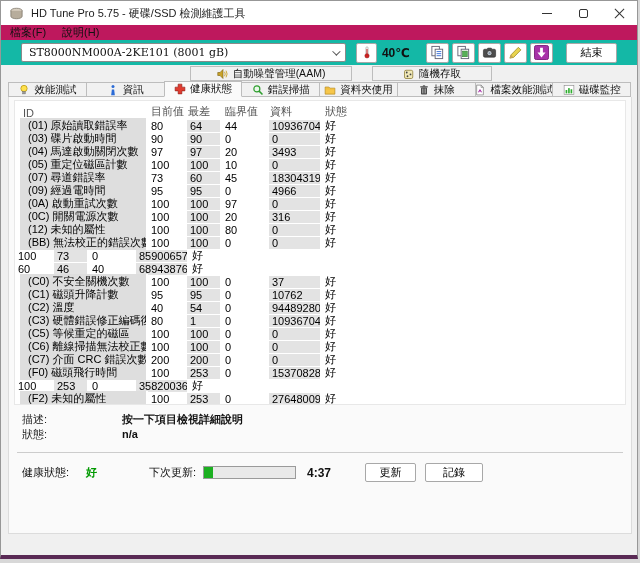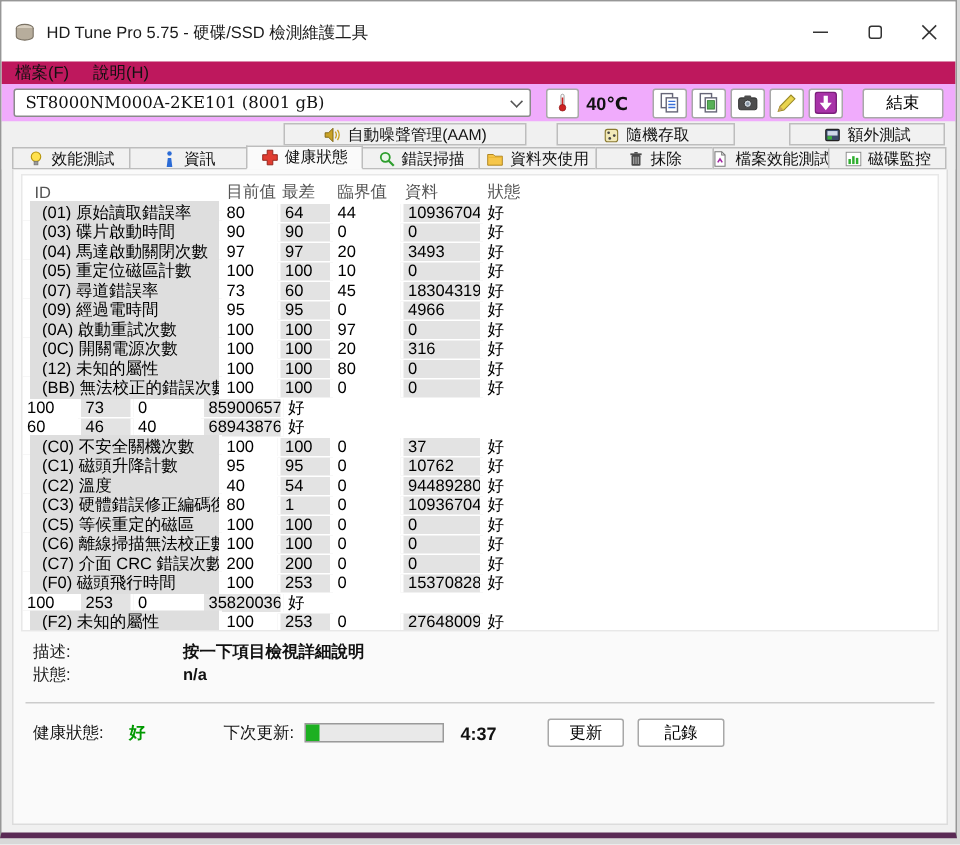--- a/index.html
+++ b/index.html
@@ -4,37 +4,37 @@
 <style>
   html,body{margin:0;padding:0;background:#d8d8d8;}
   *{box-sizing:border-box;}
   .window{
     width:638px;height:559px;margin:0;position:relative;
     background:#f0f0f0;border:1px solid #979797;border-bottom:4px solid #5a2a55;
     font-family:"Liberation Sans","DejaVu Sans",sans-serif;color:#111;
     overflow:hidden;
   }
   
-  .titlebar{height:40px;background:#ffffff;display:flex;align-items:center;padding:0 0 0 8px;justify-content:center;}
+  .titlebar{height:24px;background:#ffffff;display:flex;align-items:center;padding:0 0 0 8px;justify-content:center;}
   .titlebar .app-ic{width:15px;height:15px;margin-right:7px;}
   .titlebar .app-ic svg{width:15px;height:15px;display:block;}
   .title-text{font-size:11px;color:#1c1c1c;white-space:nowrap;}
   .win-controls{margin-left:auto;display:flex;height:100%;}
   .win-btn{width:36px;height:100%;display:flex;align-items:center;justify-content:center;background:transparent;border:0;padding:0;cursor:default;}
   .glyph-min{width:10px;height:1px;background:#333;}
   .glyph-max{width:9px;height:9px;border:1px solid #333;border-radius:2px;}
   .glyph-close{position:relative;width:10px;height:10px;}
   .glyph-close:before,.glyph-close:after{content:"";position:absolute;left:4.5px;top:-1px;width:1px;height:13px;background:#333;}
   .glyph-close:before{transform:rotate(45deg);}
   .glyph-close:after{transform:rotate(-45deg);}
   
   .menubar{height:15px;display:flex;align-items:center;gap:16px;padding:0 9px;font-size:11px;background:#be185d;}
   .menu-item{white-space:nowrap;}
   
-  .toolbar{height:25px;display:flex;align-items:center;padding:0 8px;background:#f0abfc;}
+  .toolbar{height:25px;display:flex;align-items:center;padding:0 20px;background:#14b8a6;}
   .dropdown{width:349px;height:19px;background:#fff;border:1px solid #8a8a8a;border-radius:2px;
     display:flex;align-items:center;padding:0 7px;font-family:"DejaVu Serif","Liberation Serif",serif;font-size:11px;}
   .dd-chevron{margin-left:auto;width:6px;height:6px;border-right:1.4px solid #555;border-bottom:1.4px solid #555;transform:rotate(45deg) translateY(-2px);}
   .temp-box{width:22px;height:20px;background:#fff;border:1px solid #a8a8a8;border-radius:2px;margin-left:10px;display:flex;align-items:center;justify-content:center;padding:0;}
   .temp-box svg{width:14px;height:15px;display:block;}
   .temp-text{font-size:12px;font-weight:bold;margin-left:5px;white-space:nowrap;}
   .tool-icons{display:flex;gap:3px;margin-left:16px;}
   .iconbtn{width:23px;height:20px;background:#fff;border:1px solid #a8a8a8;border-radius:2px;display:flex;align-items:center;justify-content:center;padding:0;cursor:default;}
   .iconbtn .icn svg{width:15px;height:15px;display:block;}
   .exit-btn{margin-left:13px;width:55px;height:20px;background:#fff;border:1px solid #a8a8a8;border-radius:2px;font-size:11px;font-family:inherit;padding:0;cursor:default;}
@@ -192,30 +192,20 @@
           <svg viewBox="0 0 16 16">
             <rect x="2" y="3" width="11" height="11" rx="2" fill="#f1e9b8" stroke="#8a7a30"></rect>
             <circle cx="5" cy="6" r="1.2" fill="#444"></circle>
             <circle cx="10" cy="8.5" r="1.2" fill="#444"></circle>
             <circle cx="6" cy="11" r="1.2" fill="#444"></circle>
           </svg>
         </span>
         <span>隨機存取</span>
       </div>
       <span class="tab-spacer" style="width: 36px;"></span>
-      <div class="tab" style="width: 104px;">
-        <span class="icn">
-          <svg viewBox="0 0 16 16">
-            <rect x="2" y="3" width="12" height="10" rx="1" fill="#3a4a6b" stroke="#222"></rect>
-            <rect x="3.5" y="4.5" width="9" height="4" fill="#cfd8ea"></rect>
-            <rect x="3.5" y="9" width="4" height="3" fill="#3db03d"></rect>
-          </svg>
-        </span>
-        <span>額外測試</span>
-      </div>
     </div>
   <div class="tabs tabs2" id="tabs-row2">
       <div class="tab">
         <span class="icn">
           <svg viewBox="0 0 16 16">
             <circle cx="8" cy="6" r="4.2" fill="#ffe14d" stroke="#b8960c"></circle>
             <rect x="6.3" y="10" width="3.4" height="3.2" fill="#9a9a9a" stroke="#6d6d6d" stroke-width="0.6"></rect>
           </svg>
         </span>
         <span>效能測試</span>

